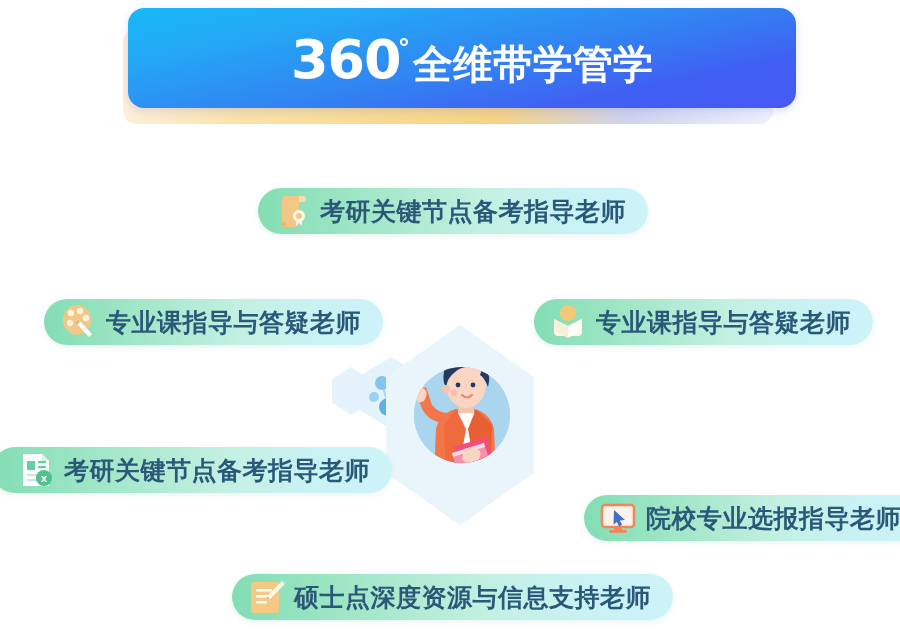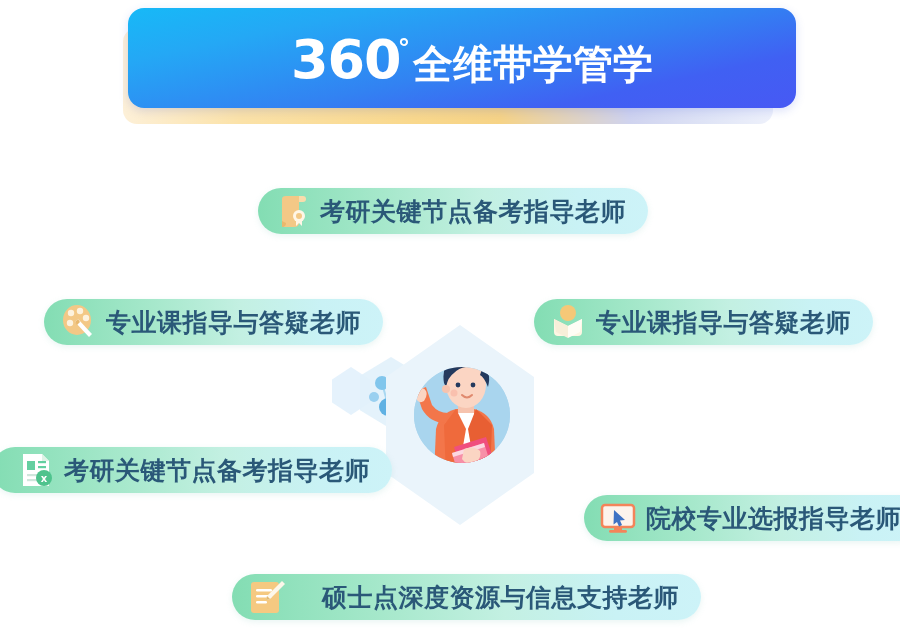--- a/index.html
+++ b/index.html
@@ -169,21 +169,21 @@
     white-space: nowrap;
     letter-spacing: 0.5px;
     font-family: "DejaVu Sans", "Liberation Sans", sans-serif;
   }
 
   #pill-0 { left: 258px; top: 188px; }
   #pill-1 { left: 44px;  top: 299px; }
   #pill-2 { left: 534px; top: 299px; }
   #pill-3 { left: -8px;  top: 447px; padding-left: 24px; }
   #pill-4 { left: 584px; top: 447px; margin-top: 48px; }
-  #pill-5 { left: 232px; top: 574px; gap: 28px; }
+  #pill-5 { left: 232px; top: 574px; }
 </style>
 </head>
 <body>
 
 <div id="banner-wrap">
   <div id="banner-shadow"></div>
   <div id="banner">
     <div id="banner-title">
       <span id="title-360">360</span>
       <span id="title-degree">°</span>

